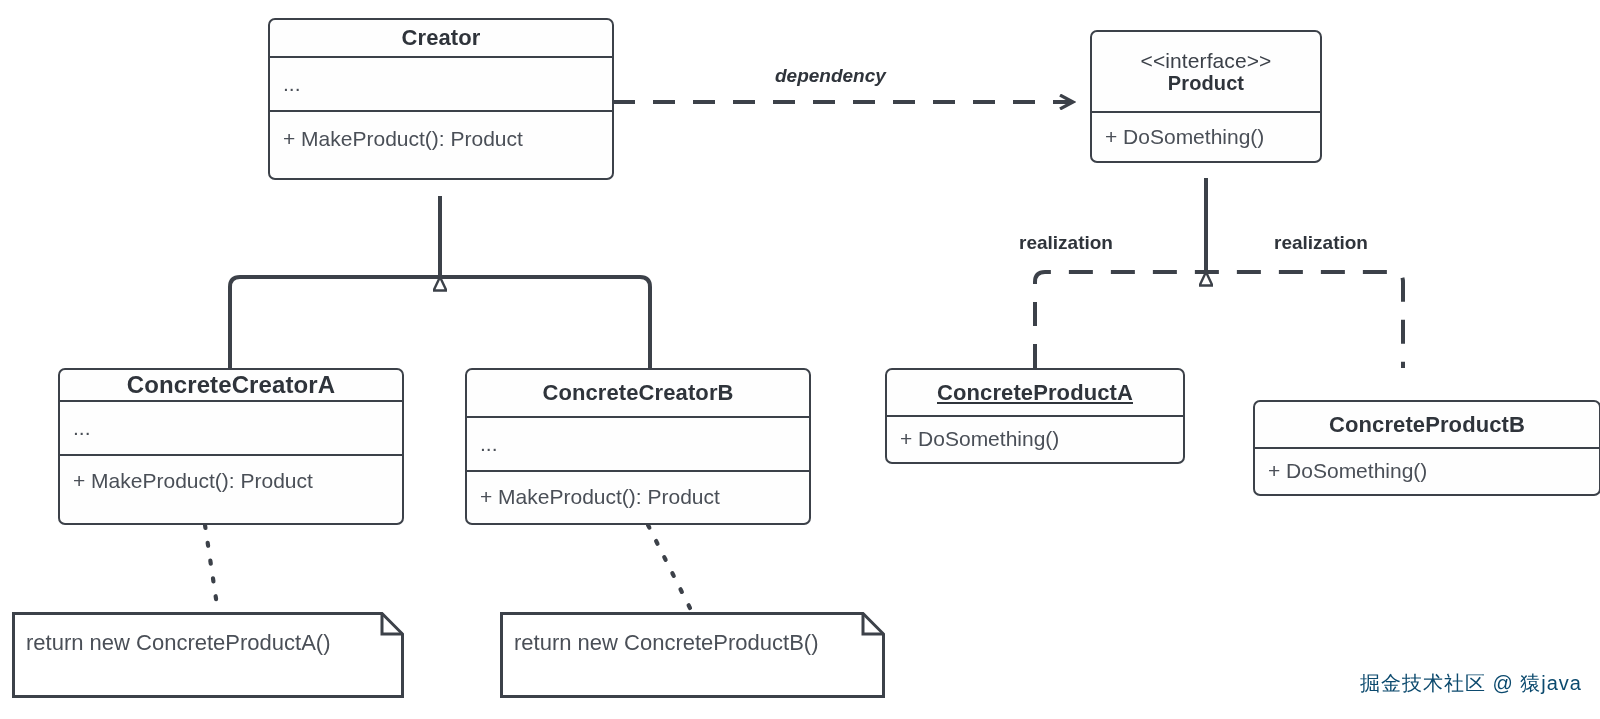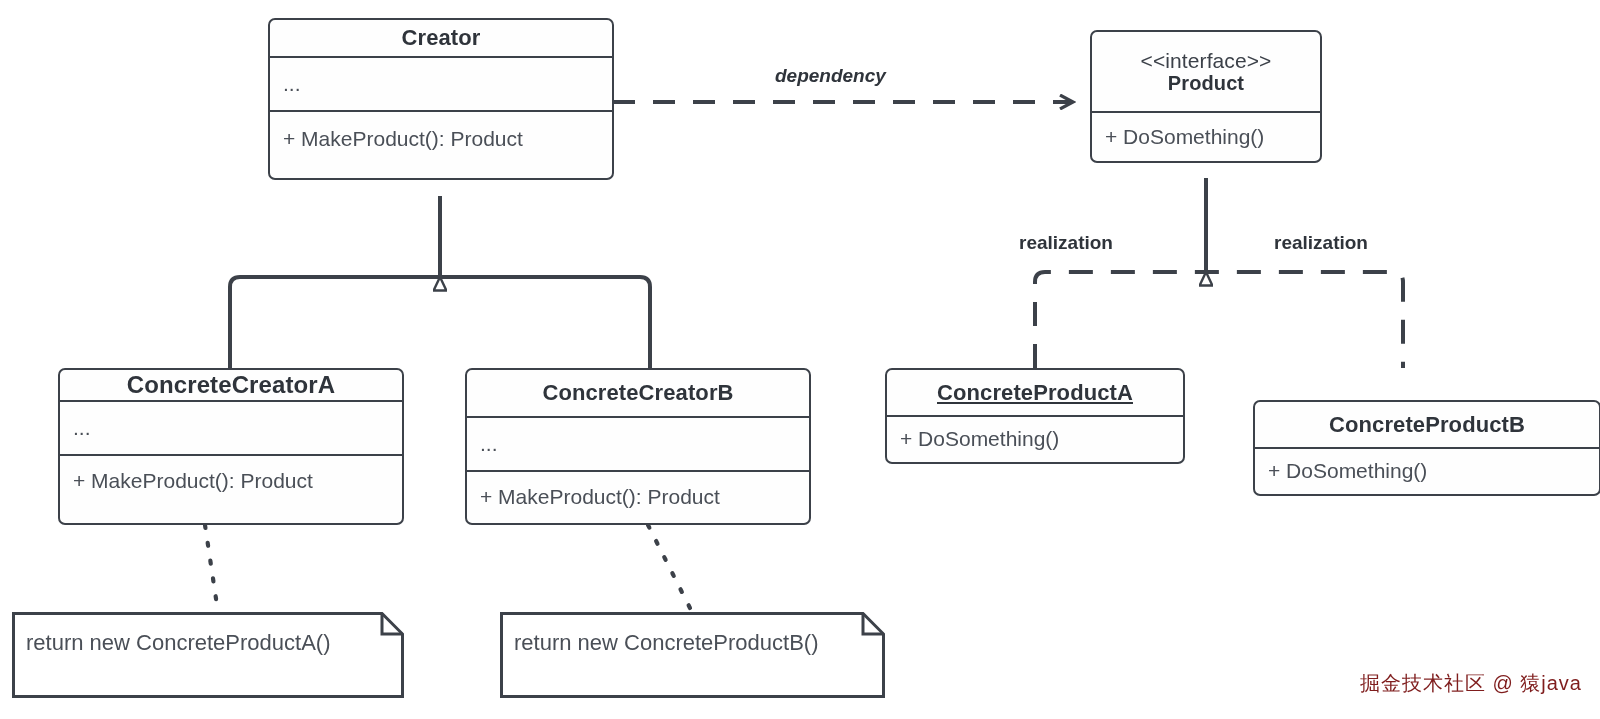--- a/index.html
+++ b/index.html
@@ -97,21 +97,21 @@
     color: #2f343b;
     white-space: nowrap;
   }
 
   
   .watermark {
     position: absolute;
     right: 18px;
     bottom: 22px;
     font-size: 20px;
-    color: #7f1d1d;
+    color: #0c4a6e;
     letter-spacing: 1px;
     white-space: nowrap;
     user-select: none;
   }
 </style>
 </head>
 <body>
 
 <div id="canvas">
 

